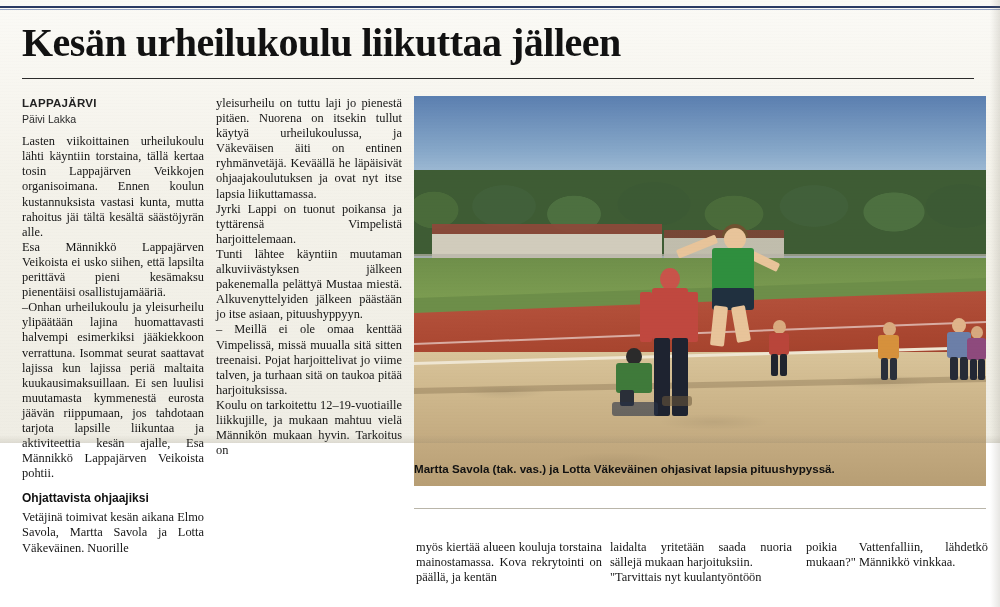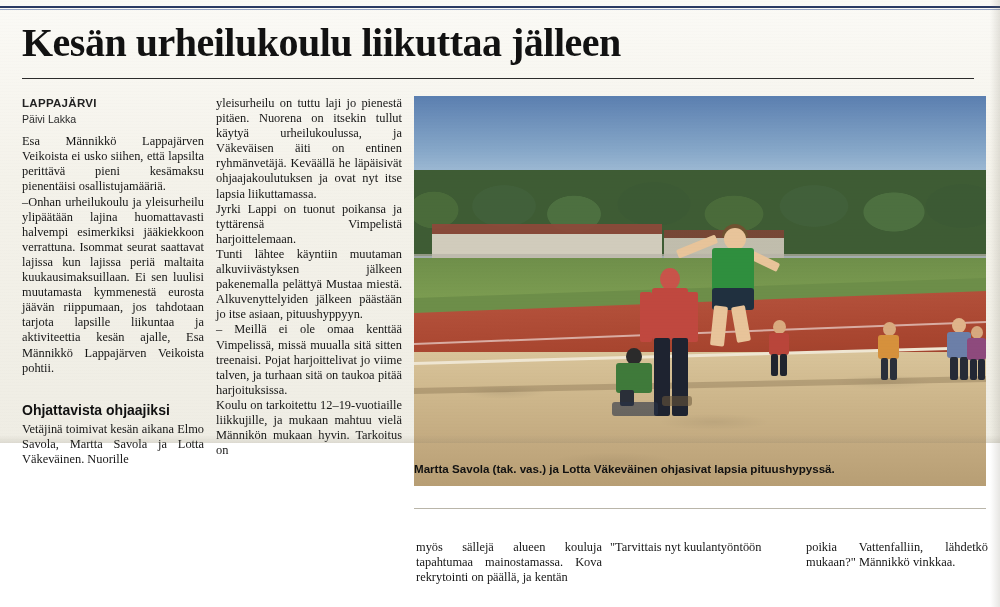--- a/index.html
+++ b/index.html
@@ -107,23 +107,23 @@
   .byline {
     font-family: "Liberation Sans", sans-serif;
     font-size: 10.6px;
     color: #2a2a2a;
     display: block;
     margin-bottom: 7px;
   }
   .subhead {
     font-family: "Liberation Sans", sans-serif;
     font-weight: bold;
-    font-size: 14px;
+    font-size: 12px;
     color: #111;
-    margin: 26px 0 4px 0;
+    margin: 9px 0 4px 0;
     line-height: 16px;
   }
 
   
   #photo {
     position: absolute;
     left: 414px;
     top: 96px;
     width: 572px;
     height: 390px;
@@ -318,20 +318,21 @@
 
   <div class="rule-top"></div>
   <div class="rule-top2"></div>
 
   <div class="headline">Kesän urheilukoulu liikuttaa jälleen</div>
   <div class="headline-rule"></div>
 
   <div class="col" id="col1">
     <span class="dateline">LAPPAJÄRVI</span>
     <span class="byline">Päivi Lakka</span>
+    <p>Lasten viikoittainen urheilukoulu lähti käyntiin torstaina, tällä kertaa tosin Lappajärven Veikkojen organisoimana. Ennen koulun kustannuksista vastasi kunta, mutta rahoitus jäi tältä kesältä säästöjyrän alle.</p>
     <p>Esa Männikkö Lappajärven Veikoista ei usko siihen, että lapsilta perittävä pieni kesämaksu pienentäisi osallistujamääriä.</p>
     <p>–Onhan urheilukoulu ja yleisurheilu ylipäätään lajina huomattavasti halvempi esimerkiksi jääkiekkoon verrattuna. Isommat seurat saattavat lajissa kun lajissa periä maltaita kuukausimaksuillaan. Ei sen luulisi muutamasta kymmenestä eurosta jäävän riippumaan, jos tahdotaan tarjota lapsille liikuntaa ja aktiviteettia kesän ajalle, Esa Männikkö Lappajärven Veikoista pohtii.</p>
     <div class="subhead">Ohjattavista ohjaajiksi</div>
     <p>Vetäjinä toimivat kesän aikana Elmo Savola, Martta Savola ja Lotta Väkeväinen. Nuorille</p>
   </div>
 
   <div class="col" id="col2">
     <p>yleisurheilu on tuttu laji jo pienestä pitäen. Nuorena on itsekin tullut käytyä urheilukoulussa, ja Väkeväisen äiti on entinen ryhmänvetäjä. Keväällä he läpäisivät ohjaajakoulutuksen ja ovat nyt itse lapsia liikuttamassa.</p>
     <p>Jyrki Lappi on tuonut poikansa ja tyttärensä Vimpelistä harjoittelemaan.</p>
     <p>Tunti lähtee käyntiin muutaman alkuviivästyksen jälkeen pakenemalla pelättyä Mustaa miestä. Alkuvenyttelyiden jälkeen päästään jo itse asiaan, pituushyppyyn.</p>
@@ -405,23 +406,24 @@
     </div>
 
     <div class="gear" id="bag1"></div>
     <div class="gear" id="bag2"></div>
   </div>
 
   <div class="caption">Martta Savola (tak. vas.) ja Lotta Väkeväinen ohjasivat lapsia pituushypyssä.</div>
   <div class="caption-rule"></div>
 
   <div class="col lower" id="col3">
-    <p>myös sällejä alueen kouluja tapahtumaa mainostamassa. Kova rekrytointi on päällä, ja kentän</p>
+    <p>myös kiertää alueen kouluja torstaina mainostamassa. Kova rekrytointi on päällä, ja kentän</p>
   </div>
   <div class="col lower" id="col4">
+    <p>laidalta yritetään saada nuoria sällejä mukaan harjoituksiin.</p>
     <p>"Tarvittais nyt kuulantyöntöön</p>
   </div>
   <div class="col lower" id="col5">
     <p>poikia Vattenfalliin, lähdetkö mukaan?" Männikkö vinkkaa.</p>
   </div>
 
   <div class="scan-edge-right"></div>
   <div class="scan-edge-bottom"></div>
 </div>
 

